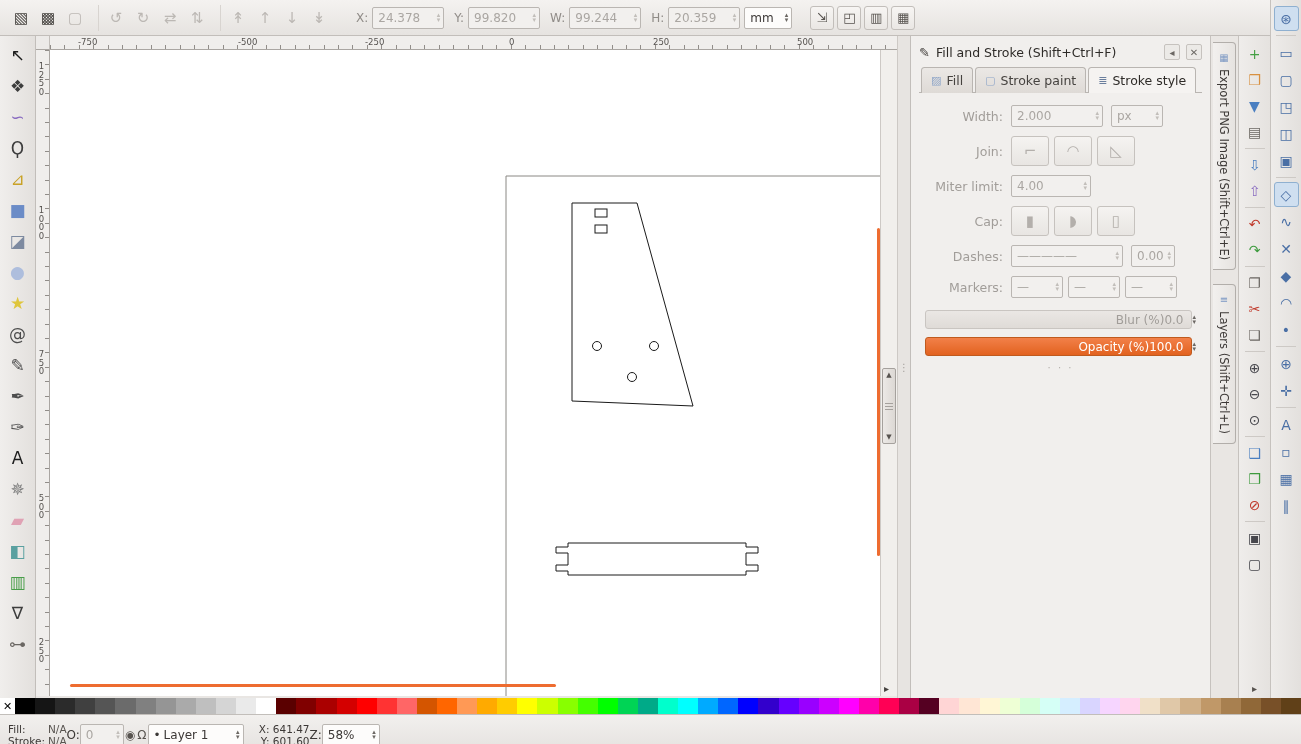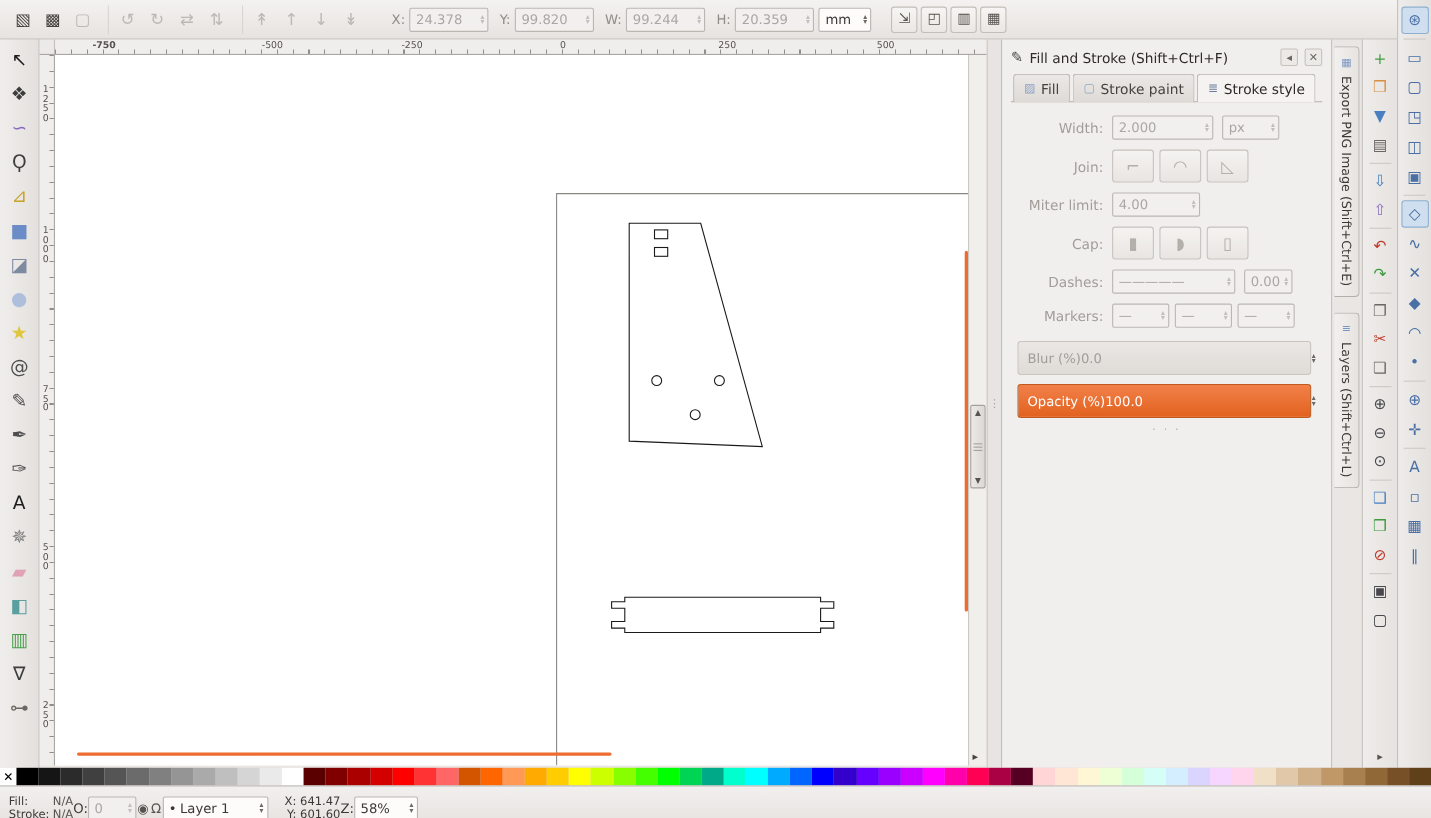--- a/index.html
+++ b/index.html
@@ -85,22 +85,22 @@
   .tab .g{font-size:11px}
   .dock-body{padding:12px 4px 0}
   .drow{display:flex;align-items:center;margin-bottom:9px}
   .dlabel{width:80px;text-align:right;margin-right:8px;color:#a19d99;font-size:12.5px;flex:none;white-space:nowrap}
   .dis-val{color:#aaa6a2}
   .pbtn{width:38px;height:30px;margin-right:5px;border:1px solid #c6c2be;border-radius:3px;
         background:linear-gradient(#f5f3f1,#e8e5e2);display:flex;align-items:center;justify-content:center}
   .pbtn .g{color:#b3afab;font-size:15px}
   .mkcombo{margin-right:5px}
   .scale-row{display:flex;align-items:center;margin:0 2px}
-  .scale{flex:1;height:31px;border:1px solid #c9c5c1;border-radius:3px;display:flex;align-items:center;
-         justify-content:flex-start;padding:0 8px}
+  .scale{flex:1;height:19px;border:1px solid #c9c5c1;border-radius:3px;display:flex;align-items:center;
+         justify-content:flex-end;padding:0 8px}
   #blur-scale{background:linear-gradient(#eae7e4,#dfdbd7);color:#a19d99}
   #opacity-scale{background:linear-gradient(#f28049,#e2621f);border-color:#bf5a1e;color:#fff}
   .blur-row{margin-top:12px}
   .op-row{margin-top:8px}
   .dock-grip{text-align:center;color:#b3afab;font-size:10px;letter-spacing:2px;margin-top:6px}
 
   
   #side-tabs{position:absolute;left:1210px;top:36px;width:28px;height:662px;background:#e9e6e3;
              border-left:1px solid #c6c2be;padding-top:6px}
   .side-tab{writing-mode:vertical-rl;margin:0 auto 14px;border:1px solid #b2aeaa;border-left:none;
@@ -296,29 +296,29 @@
     <div class="tool-btn">
       <span class="g" style="color: rgb(61, 61, 61);">∇</span>
     </div>
     <div class="tool-btn">
       <span class="g" style="color: rgb(107, 103, 99);">⊶</span>
     </div>
   </div>
 
 <div id="corner"></div>
 <div id="hruler">
-    <span class="hr-label" style="left: 34px; font-weight: bold;">-750</span>
+    <span class="hr-label" style="left: 28px;">-750</span>
     <span class="hr-label" style="left: 188px;">-500</span>
     <span class="hr-label" style="left: 315px;">-250</span>
     <span class="hr-label" style="left: 459px;">0</span>
     <span class="hr-label" style="left: 603px;">250</span>
     <span class="hr-label" style="left: 747px;">500</span>
   </div>
 <div id="vruler">
-    <span class="vr-label" style="top: 28px;">1250</span>
+    <span class="vr-label" style="top: 12px;">1250</span>
     <span class="vr-label" style="top: 156px;">1000</span>
     <span class="vr-label" style="top: 300px;">750</span>
     <span class="vr-label" style="top: 444px;">500</span>
     <span class="vr-label" style="top: 588px;">250</span>
   </div>
 
 <div id="canvas">
   <svg id="canvas-svg" width="830" height="646" xmlns="http://www.w3.org/2000/svg">
       <path d="M456,646 L456,126 L830,126" stroke="#8a8884" fill="none" stroke-width="1"></path>
       <polygon points="522,153 587,153 643,356 522,351" stroke="#1a1a1a" fill="none" stroke-width="1"></polygon>

